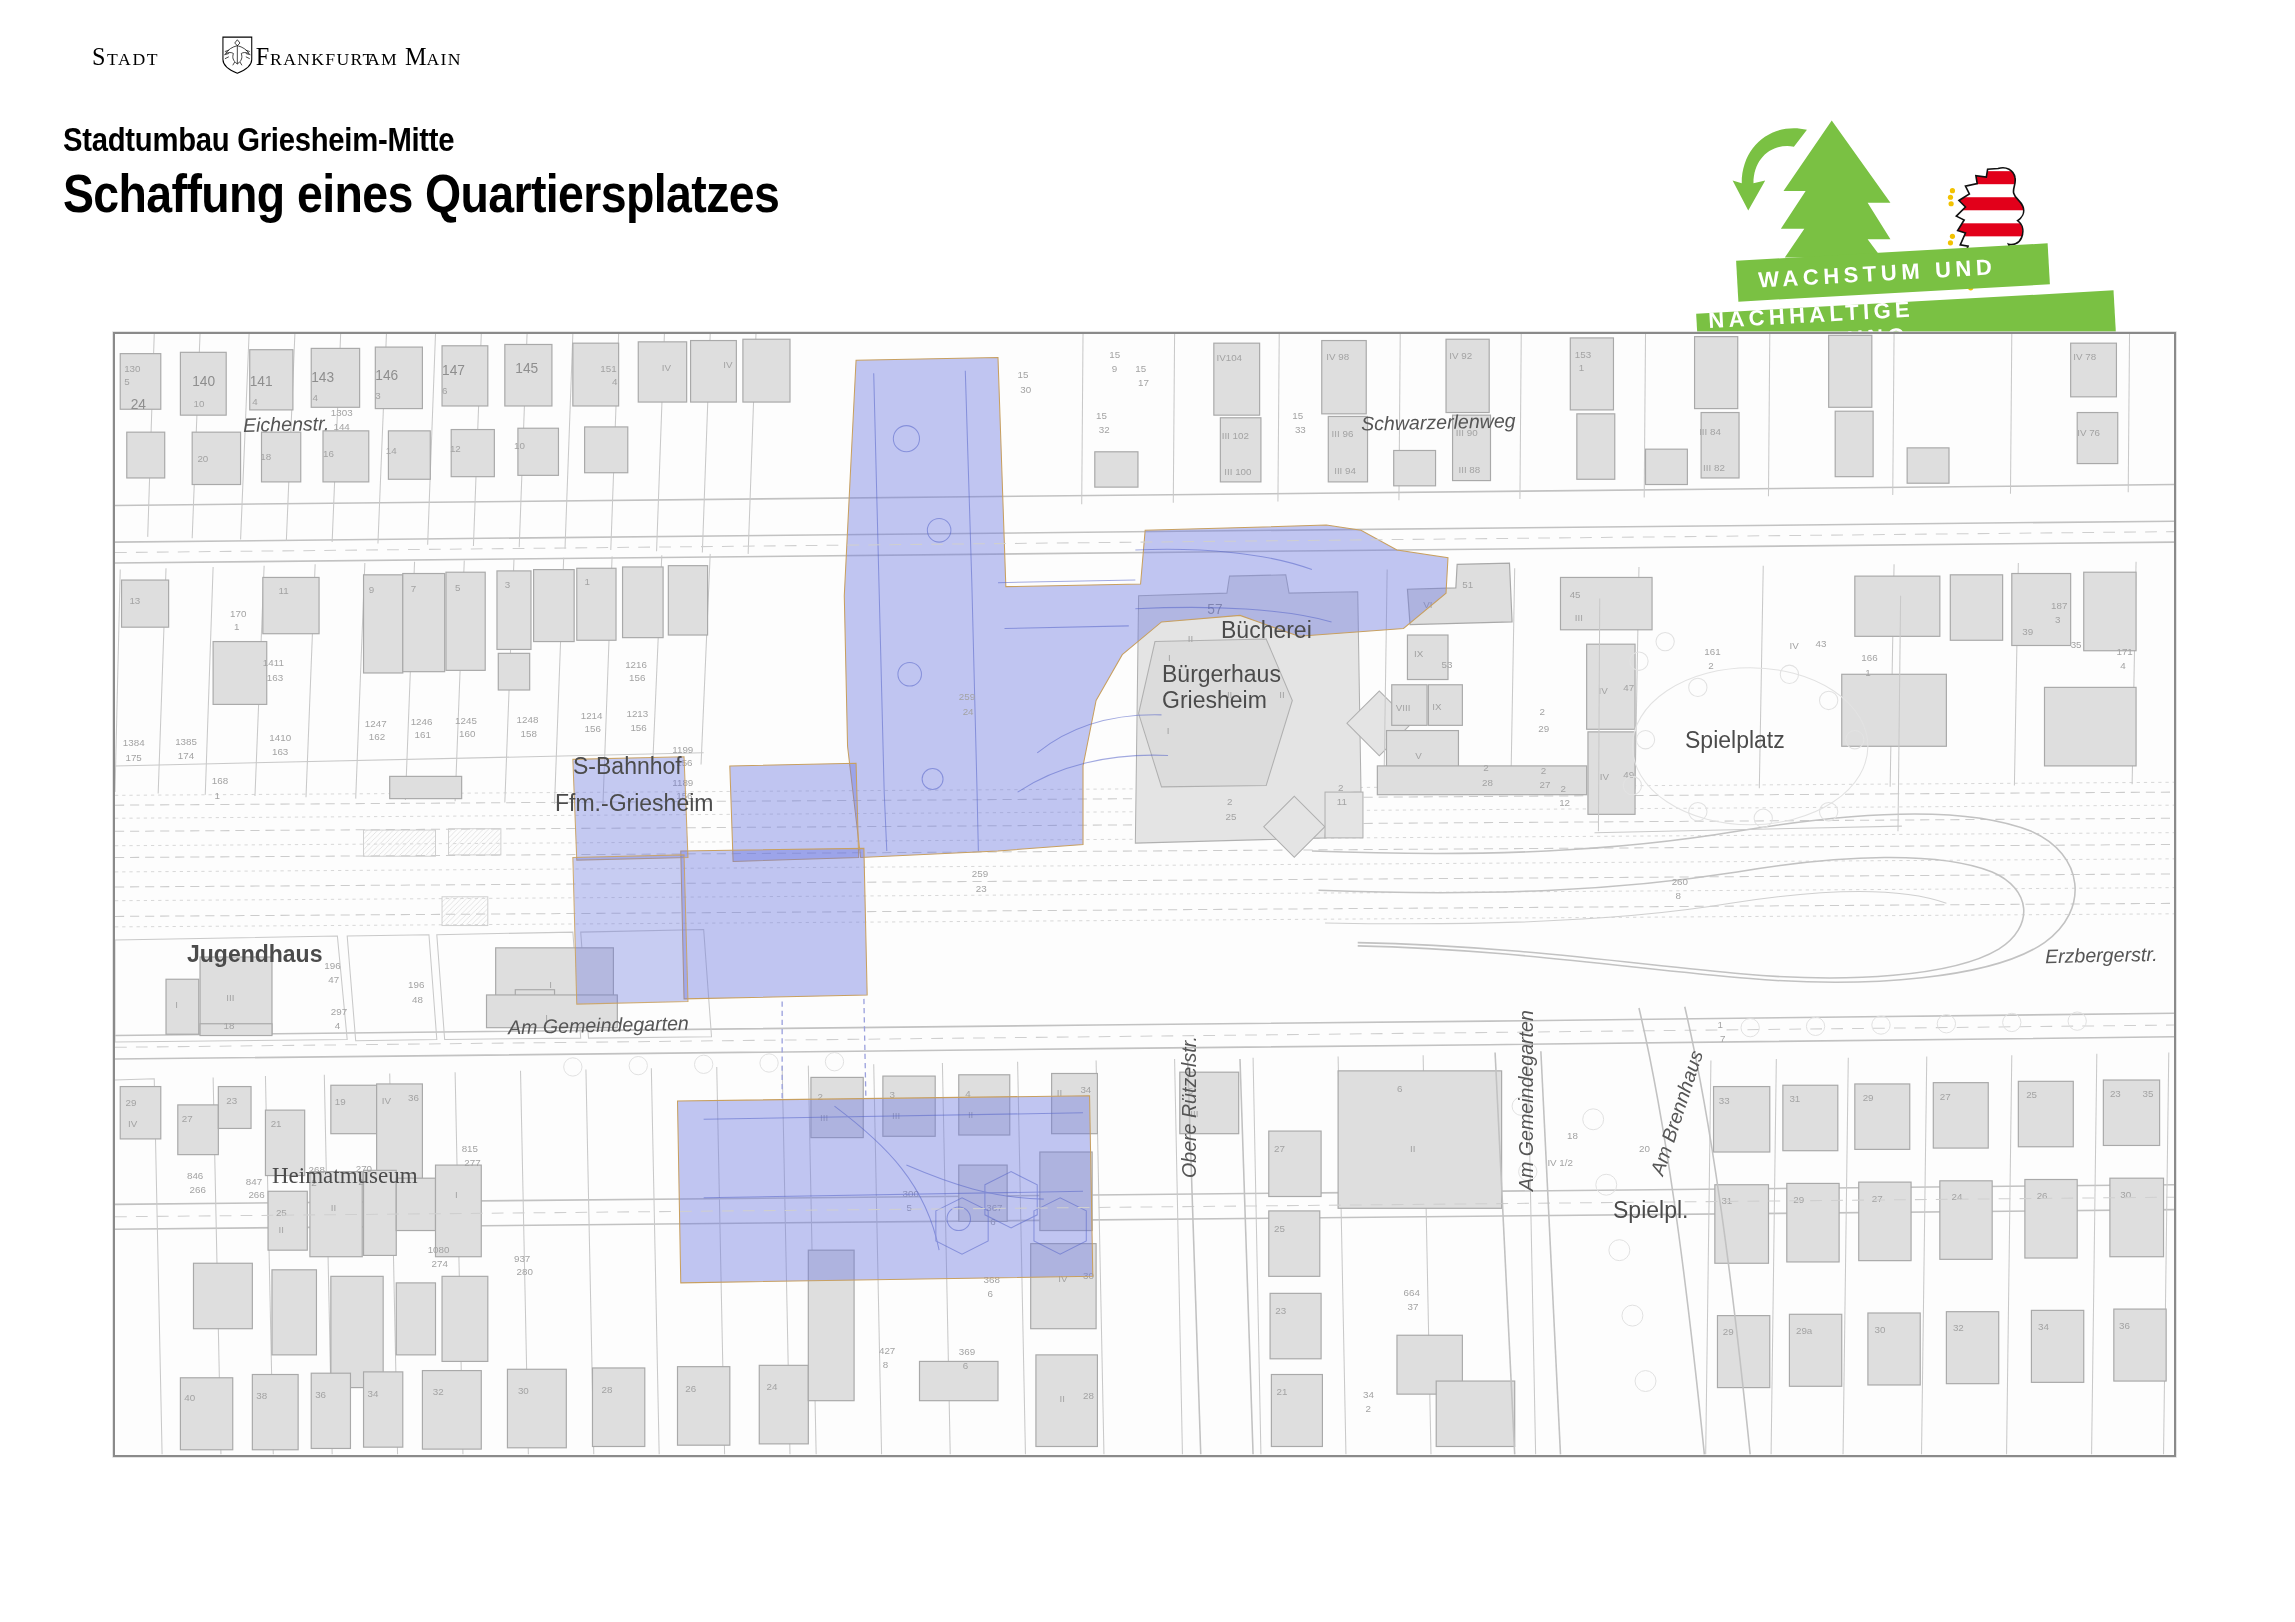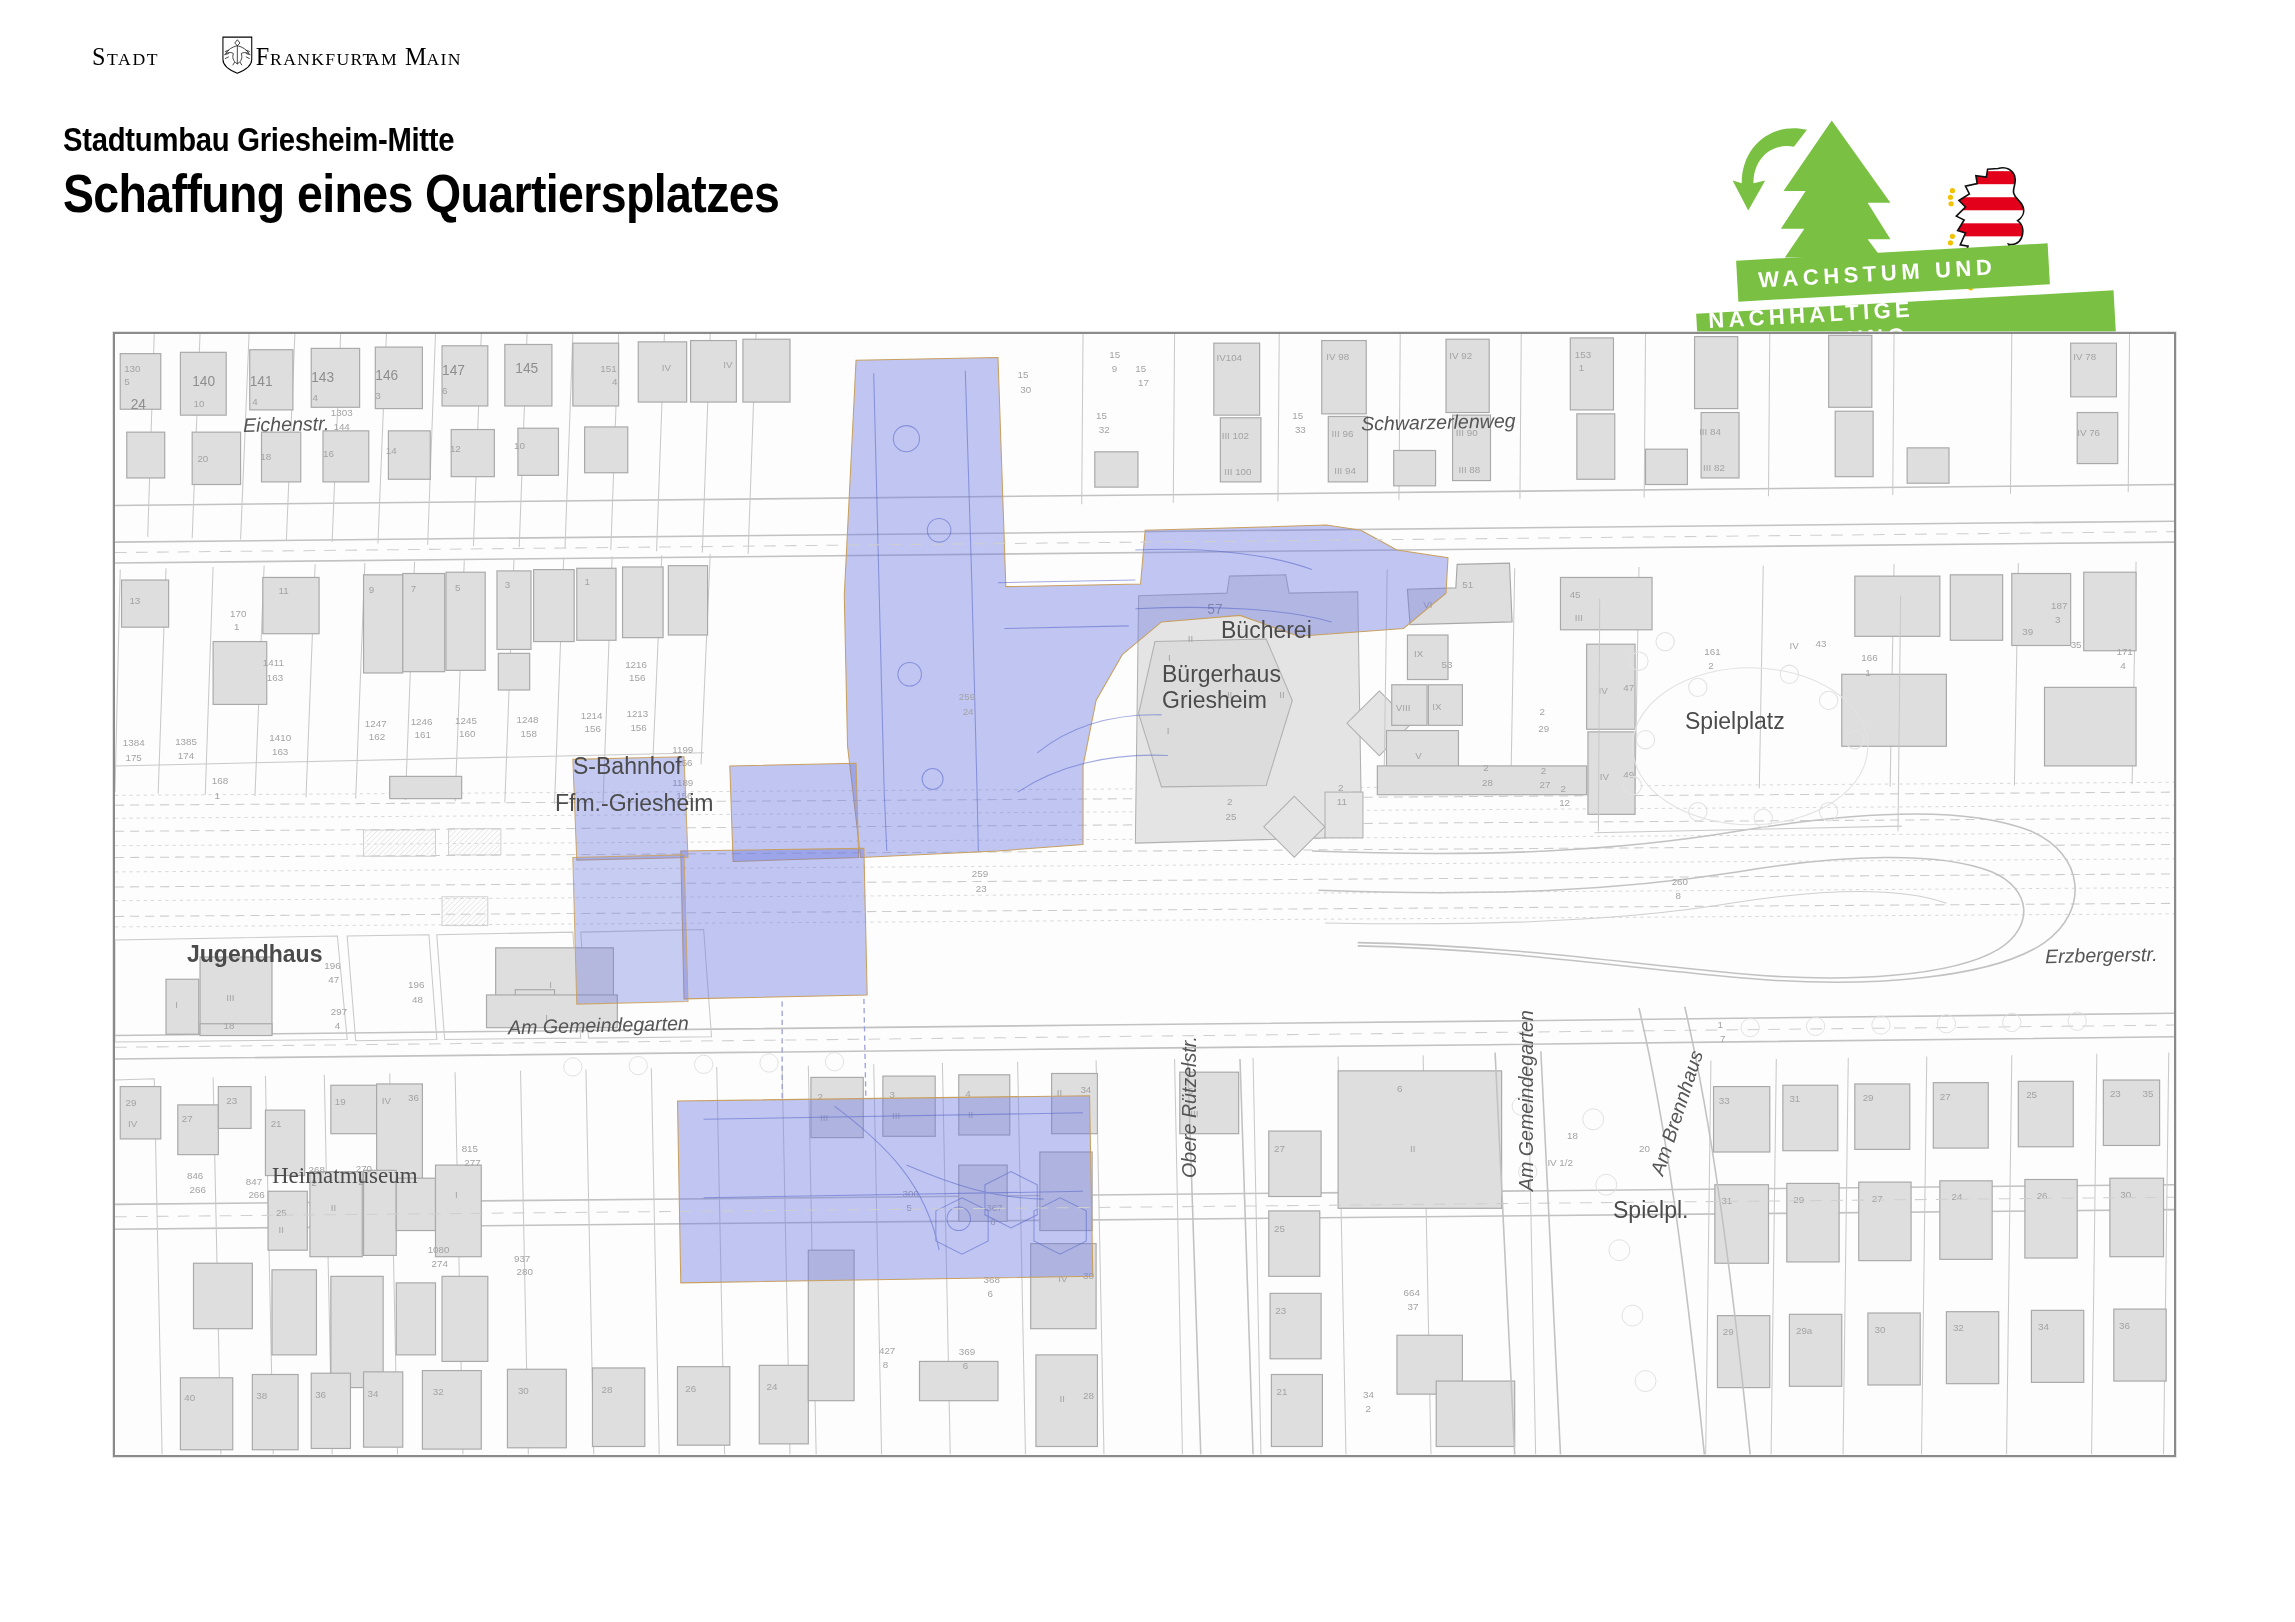--- a/index.html
+++ b/index.html
@@ -833,21 +833,21 @@
   <div class="maplabel street" style="left:1246px;top:77px;transform:rotate(-1.2deg)">Schwarzerlenweg</div>
   <div class="maplabel street" style="left:1930px;top:610px;transform:rotate(-1.2deg)">Erzbergerstr.</div>
   <div class="maplabel street" style="left:393px;top:680px;transform:rotate(-1.4deg)">Am Gemeindegarten</div>
   <div class="maplabel street" style="left:1063px;top:844px;transform:rotate(-90deg);transform-origin:left top;">Obere Rützelstr.</div>
   <div class="maplabel street" style="left:1400px;top:857px;transform:rotate(-90deg);transform-origin:left top;">Am Gemeindegarten</div>
   <div class="maplabel street" style="left:1531px;top:837px;transform:rotate(-72deg);transform-origin:left top;">Am Brennhaus</div>
 
   <div class="maplabel poi" style="left:1106px;top:283px;">Bücherei</div>
   <div class="maplabel poi" style="left:1047px;top:327px;">Bürgerhaus</div>
   <div class="maplabel poi" style="left:1047px;top:353px;">Griesheim</div>
-  <div class="maplabel poi" style="left:1570px;top:374px;">Spielplatz</div>
+  <div class="maplabel poi" style="left:1570px;top:393px;">Spielplatz</div>
   <div class="maplabel poi" style="left:458px;top:419px;">S-Bahnhof</div>
   <div class="maplabel poi" style="left:440px;top:456px;">Ffm.-Griesheim</div>
   <div class="maplabel poi" style="left:72px;top:607px;font-weight:bold;">Jugendhaus</div>
   <div class="maplabel poi" style="left:157px;top:829px;font-family:Liberation Serif, serif;">Heimatmuseum</div>
   <div class="maplabel poi" style="left:1498px;top:853px;margin-top:10px;">Spielpl.</div>
 </div>
 
 <div id="footer">
 
   

